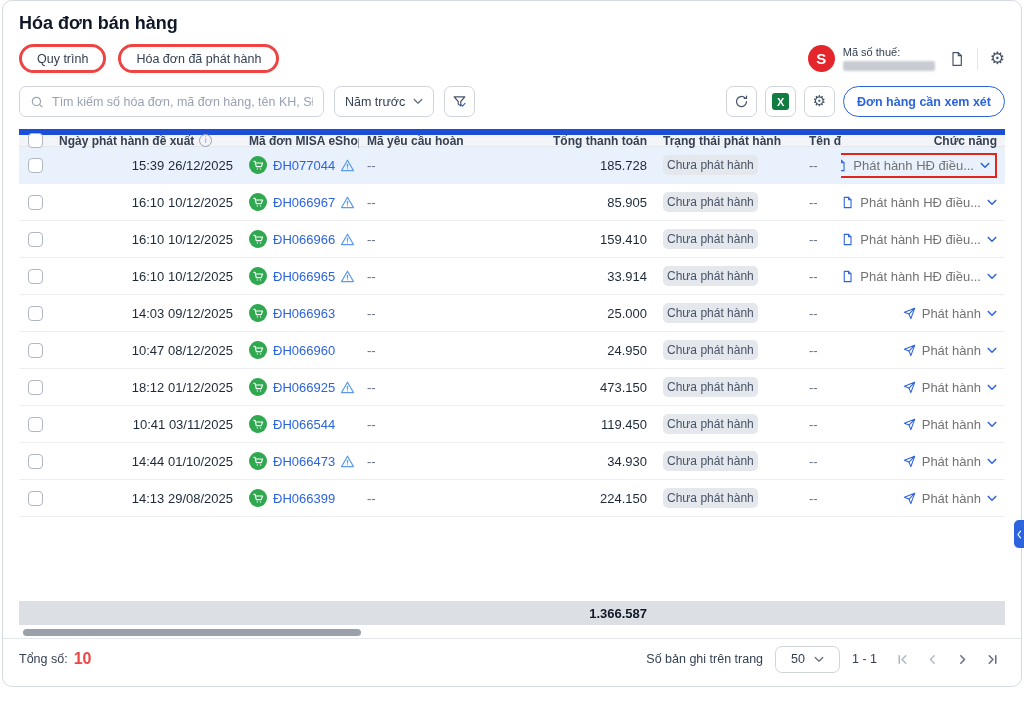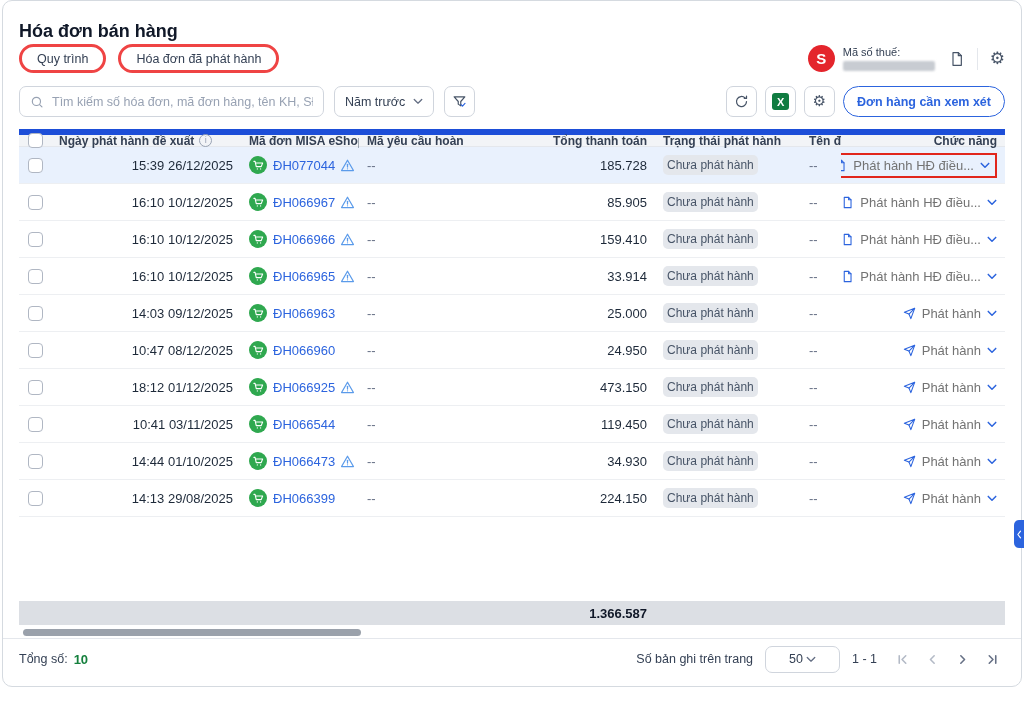--- a/index.html
+++ b/index.html
@@ -1,20 +1,20 @@
 <!DOCTYPE html>
 <html><head>
 <meta charset="utf-8">
 <title>Hóa đơn bán hàng</title>
 <style>
   *{margin:0;padding:0;box-sizing:border-box}
   html,body{width:1024px;height:701px}
   body{font-family:"Liberation Sans","DejaVu Sans",sans-serif;background:#fff;position:relative;overflow:hidden;color:#1D2939}
   .page{position:absolute;left:2px;top:0;width:1020px;height:687px;background:#fff;border:1px solid #D5DAE0;border-radius:10px;overflow:hidden}
-  .page-title{padding:20px 16px 0;font-size:18px;font-weight:700;color:#101828;height:34px}
+  .page-title{padding:12px 16px 0;font-size:18px;font-weight:700;color:#101828;height:34px}
   .tabs-row{display:flex;align-items:center;margin-top:9px;padding:0 16px;height:29px}
   .tab{height:29px;padding:0 15px;margin-right:12px;border:3px solid #ef4444;border-radius:15px;background:#fff;color:#344054;font-size:12.5px;display:inline-flex;align-items:center;white-space:nowrap}
   .tab.active{background:#4E46E5;border-color:#4E46E5;color:#fff;font-weight:700}
   .account{margin-left:auto;display:flex;align-items:center}
   .avatar{width:27px;height:27px;border-radius:50%;background:#E4252C;color:#fff;font-size:15px;font-weight:700;display:flex;align-items:center;justify-content:center;flex:none}
   .tax-block{margin-left:8px;font-size:11px;color:#344054}
   .redacted{width:92px;height:10px;margin-top:3px;background:#C8CCD2;border-radius:2px;filter:blur(1.3px)}
   .v-div{width:1px;height:22px;background:#E4E7EC;margin:0 12px}
   .plain-icon{display:inline-flex;align-items:center;justify-content:center;color:#475467}
   .gear-glyph{font-size:17px;line-height:1;color:#475467;font-family:"DejaVu Sans",sans-serif}
@@ -48,23 +48,23 @@
   .warn-icon{margin-left:5px;display:inline-flex}
   .muted{color:#667085}
   .badge{background:#E4E7EC;color:#475467;font-size:12px;padding:3px 4px;border-radius:5px}
   .action{display:inline-flex;align-items:center;gap:6px;color:#737373;white-space:nowrap}
   .action.annotated{border:2px solid #E1261C;padding:3px 5px}
   .table-empty{height:84px;background:#fff}
   .total-row{display:flex;align-items:center;height:24px;background:#DCDFE4;font-weight:700;font-size:13px;color:#101828}
   .hscroll{position:relative;height:10px;margin-top:3px}
   .hscroll .thumb{position:absolute;left:4px;top:1px;width:338px;height:7px;border-radius:4px;background:#9AA1AB}
   .footer{display:flex;align-items:center;height:41px;border-top:1px solid #E4E7EC;padding:0 16px;font-size:12.5px;color:#344054}
-  .footer b{margin-left:6px;font-size:13px;color:#15803d}
+  .footer b{margin-left:6px;font-size:16px;color:#ef4444}
   .footer-right{margin-left:auto;display:flex;align-items:center;gap:12px}
-  .mini-select{height:27px;border:1px solid #D0D5DD;border-radius:7px;padding:0 23px;display:flex;align-items:center;gap:3px;background:#fff;font-size:12.5px}
+  .mini-select{height:27px;border:1px solid #D0D5DD;border-radius:7px;padding:0 15px;display:flex;align-items:center;gap:9px;background:#fff;font-size:12.5px}
   .pager{display:flex;align-items:center;gap:4px}
   .pg-btn{width:26px;height:26px;display:flex;align-items:center;justify-content:center;border-radius:6px}
   .pg-btn.disabled{color:#B3BAC6}
   .pg-btn.enabled{color:#667085}
   .info-icon{width:13px;height:13px;border:1px solid #98A2B3;border-radius:50%;color:#98A2B3;font-size:9px;font-weight:400;display:inline-flex;align-items:center;justify-content:center;line-height:1;flex:none}
   .edge-tab{position:absolute;right:0;top:520px;width:10px;height:28px;background:#2C64DE;border-radius:5px 0 0 5px;display:flex;align-items:center;justify-content:center}
   [data-interactable="true"]{cursor:pointer}
 </style>
 </head>
 <body>

